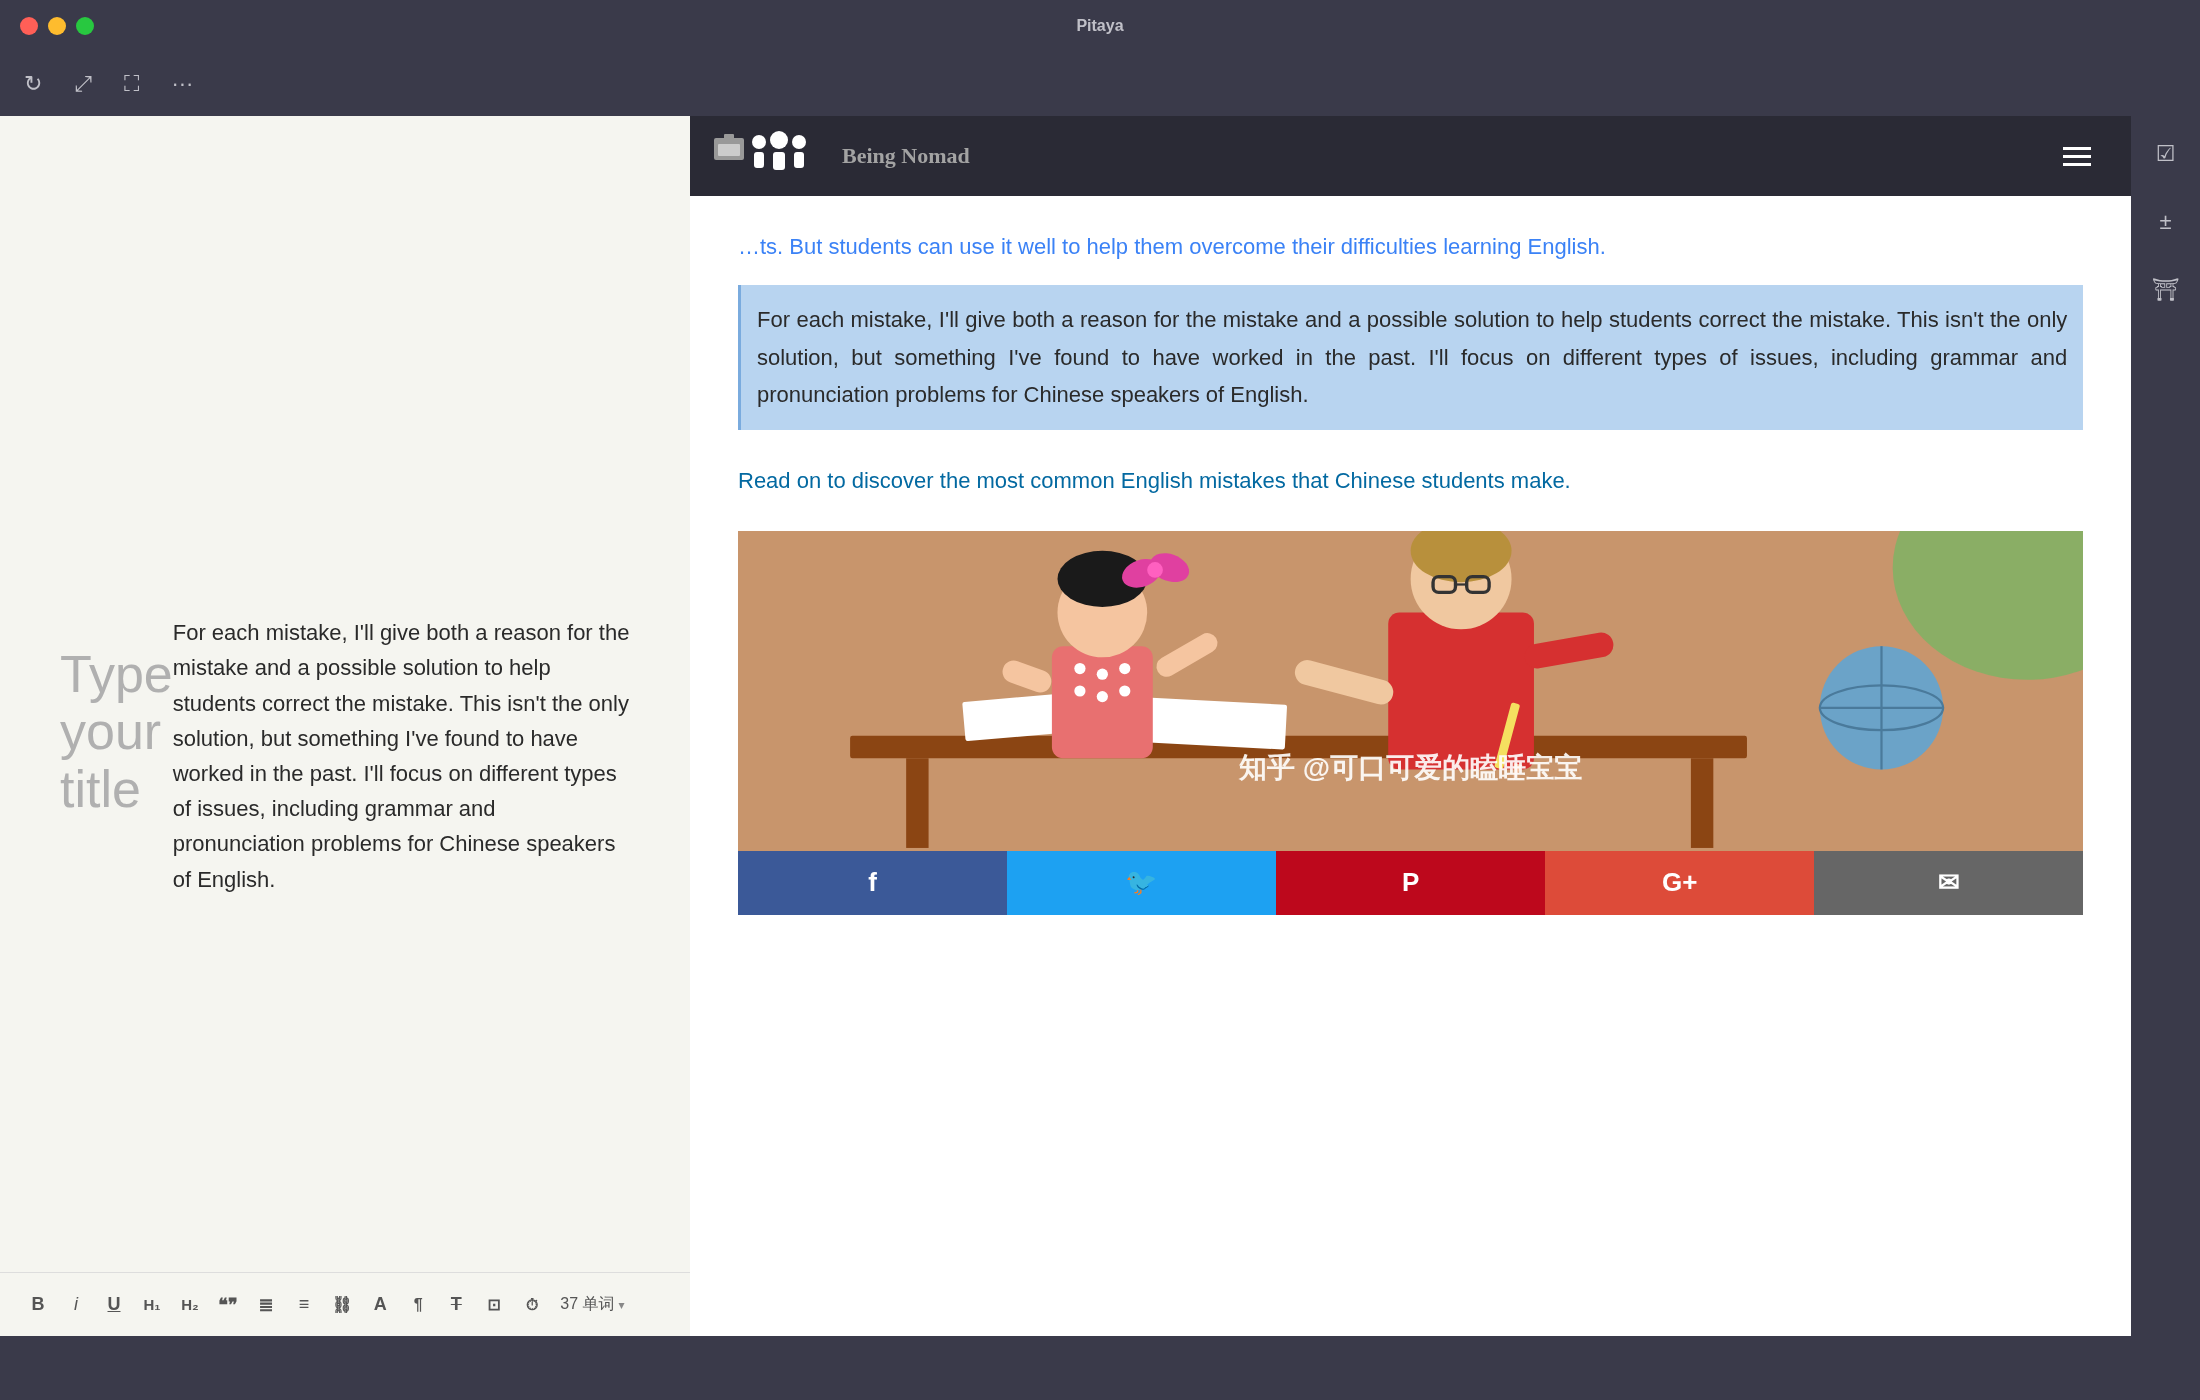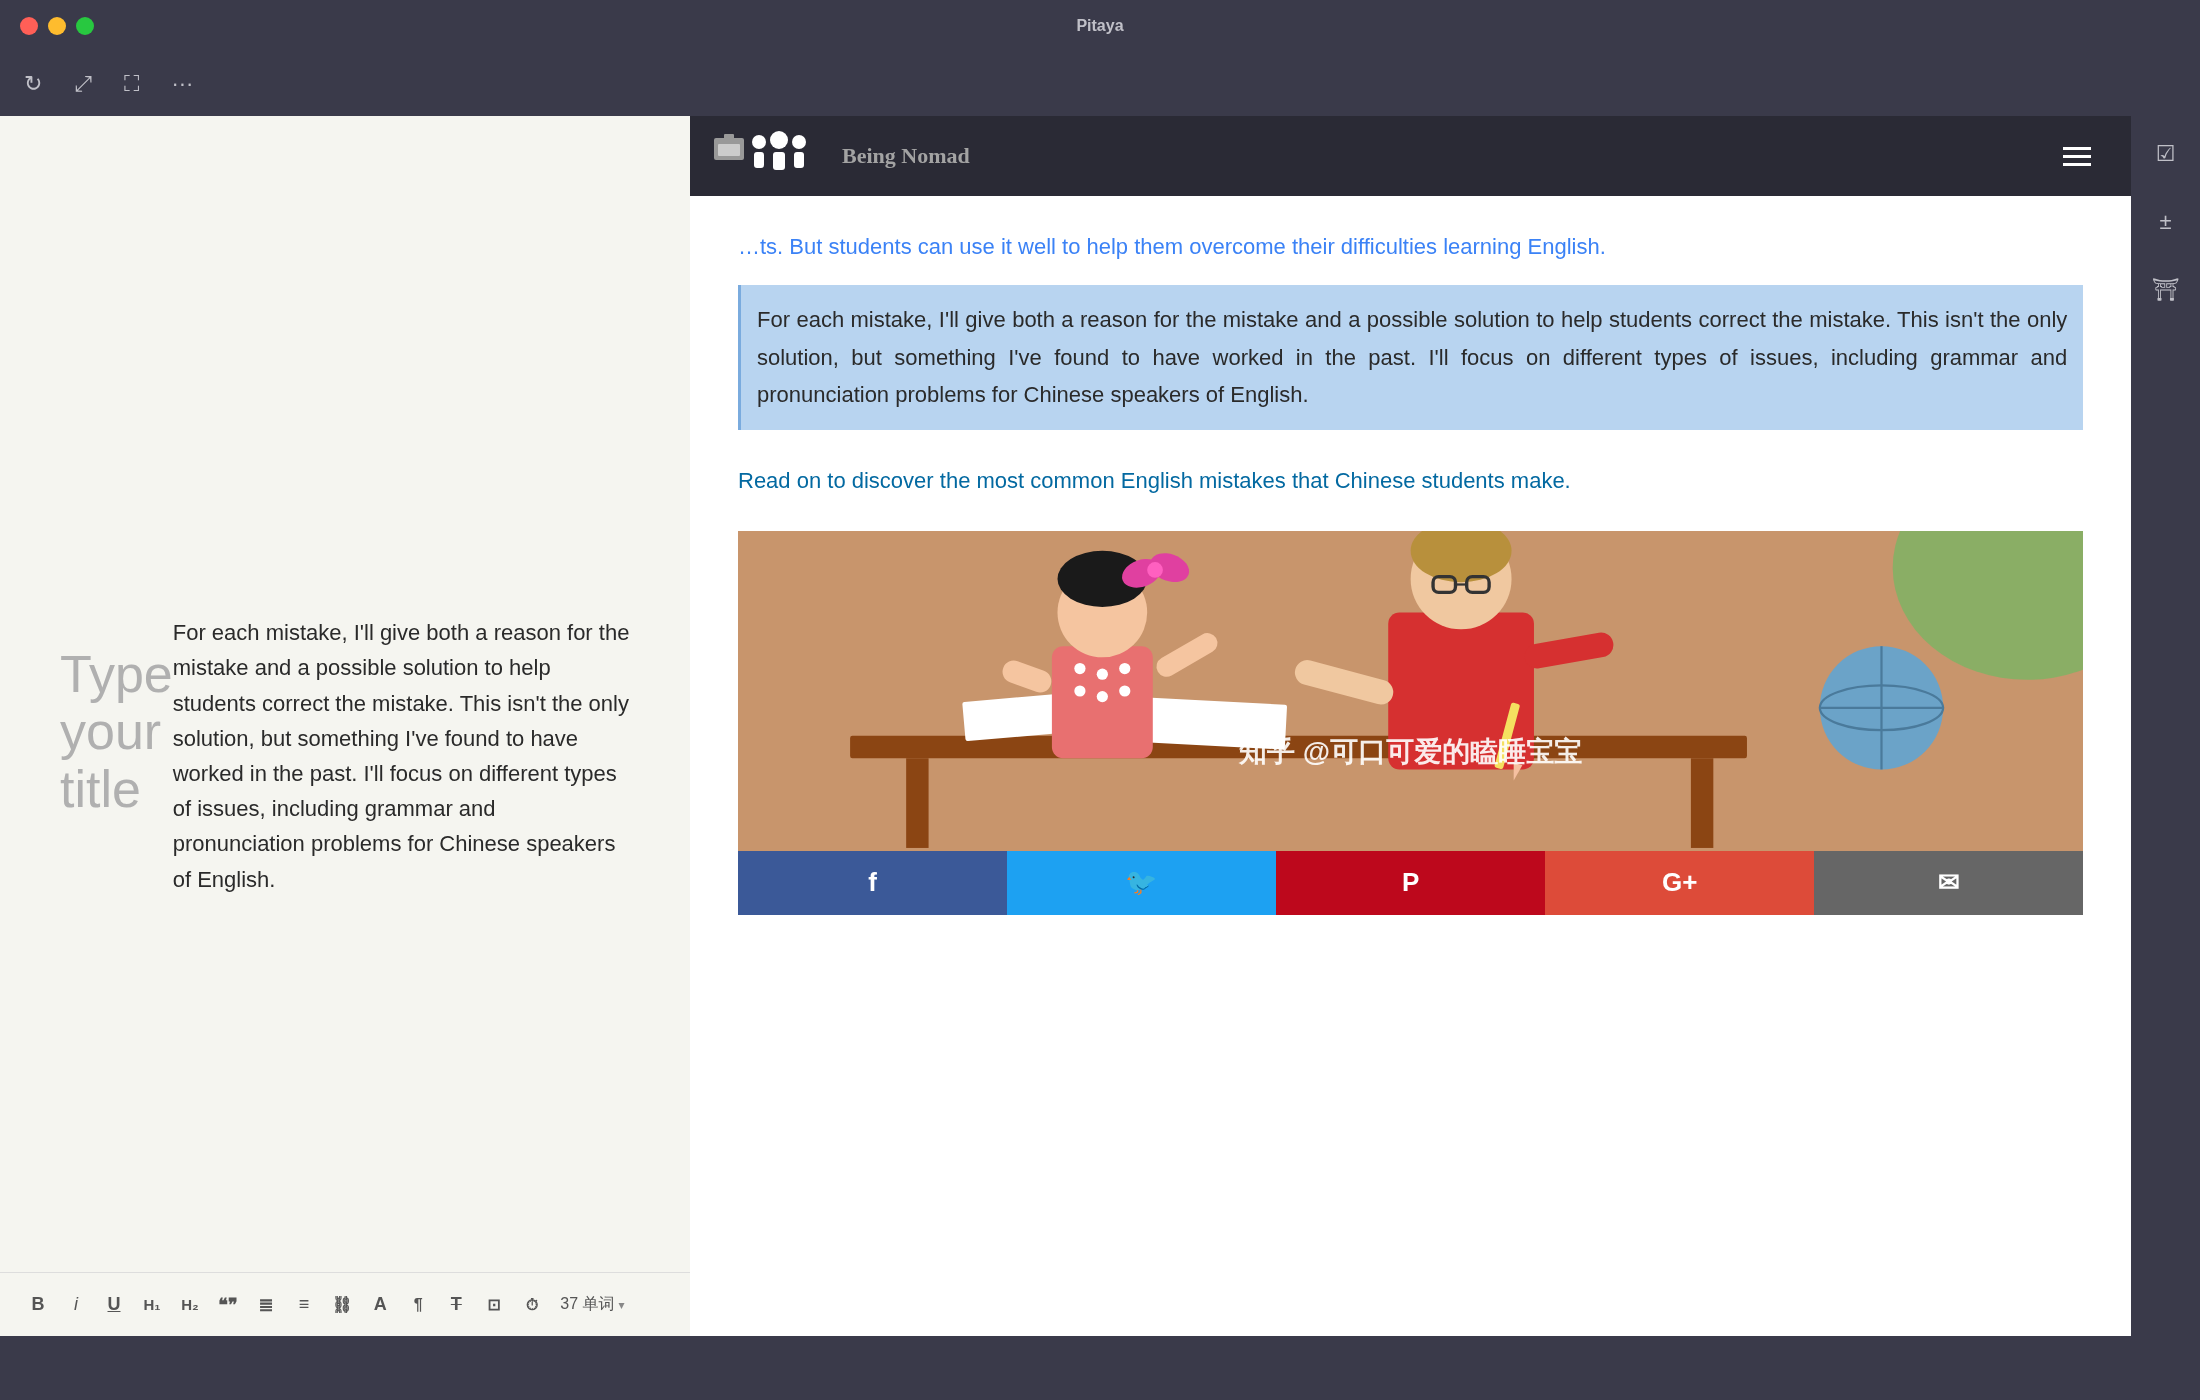--- a/index.html
+++ b/index.html
@@ -211,21 +211,21 @@
 
     .fb { background: #3b5998; }
     .tw { background: #1da1f2; }
     .pi { background: #bd081c; }
     .gp { background: #dd4b39; }
     .em { background: #666; }
 
     
     .watermark {
       position: absolute;
-      bottom: 80px;
+      bottom: 64px;
       left: 50%;
       transform: translateX(-50%);
       color: rgba(255,255,255,0.9);
       font-size: 28px;
       font-weight: 700;
       white-space: nowrap;
       text-align: center;
       margin-top: 34px;
     }
 

